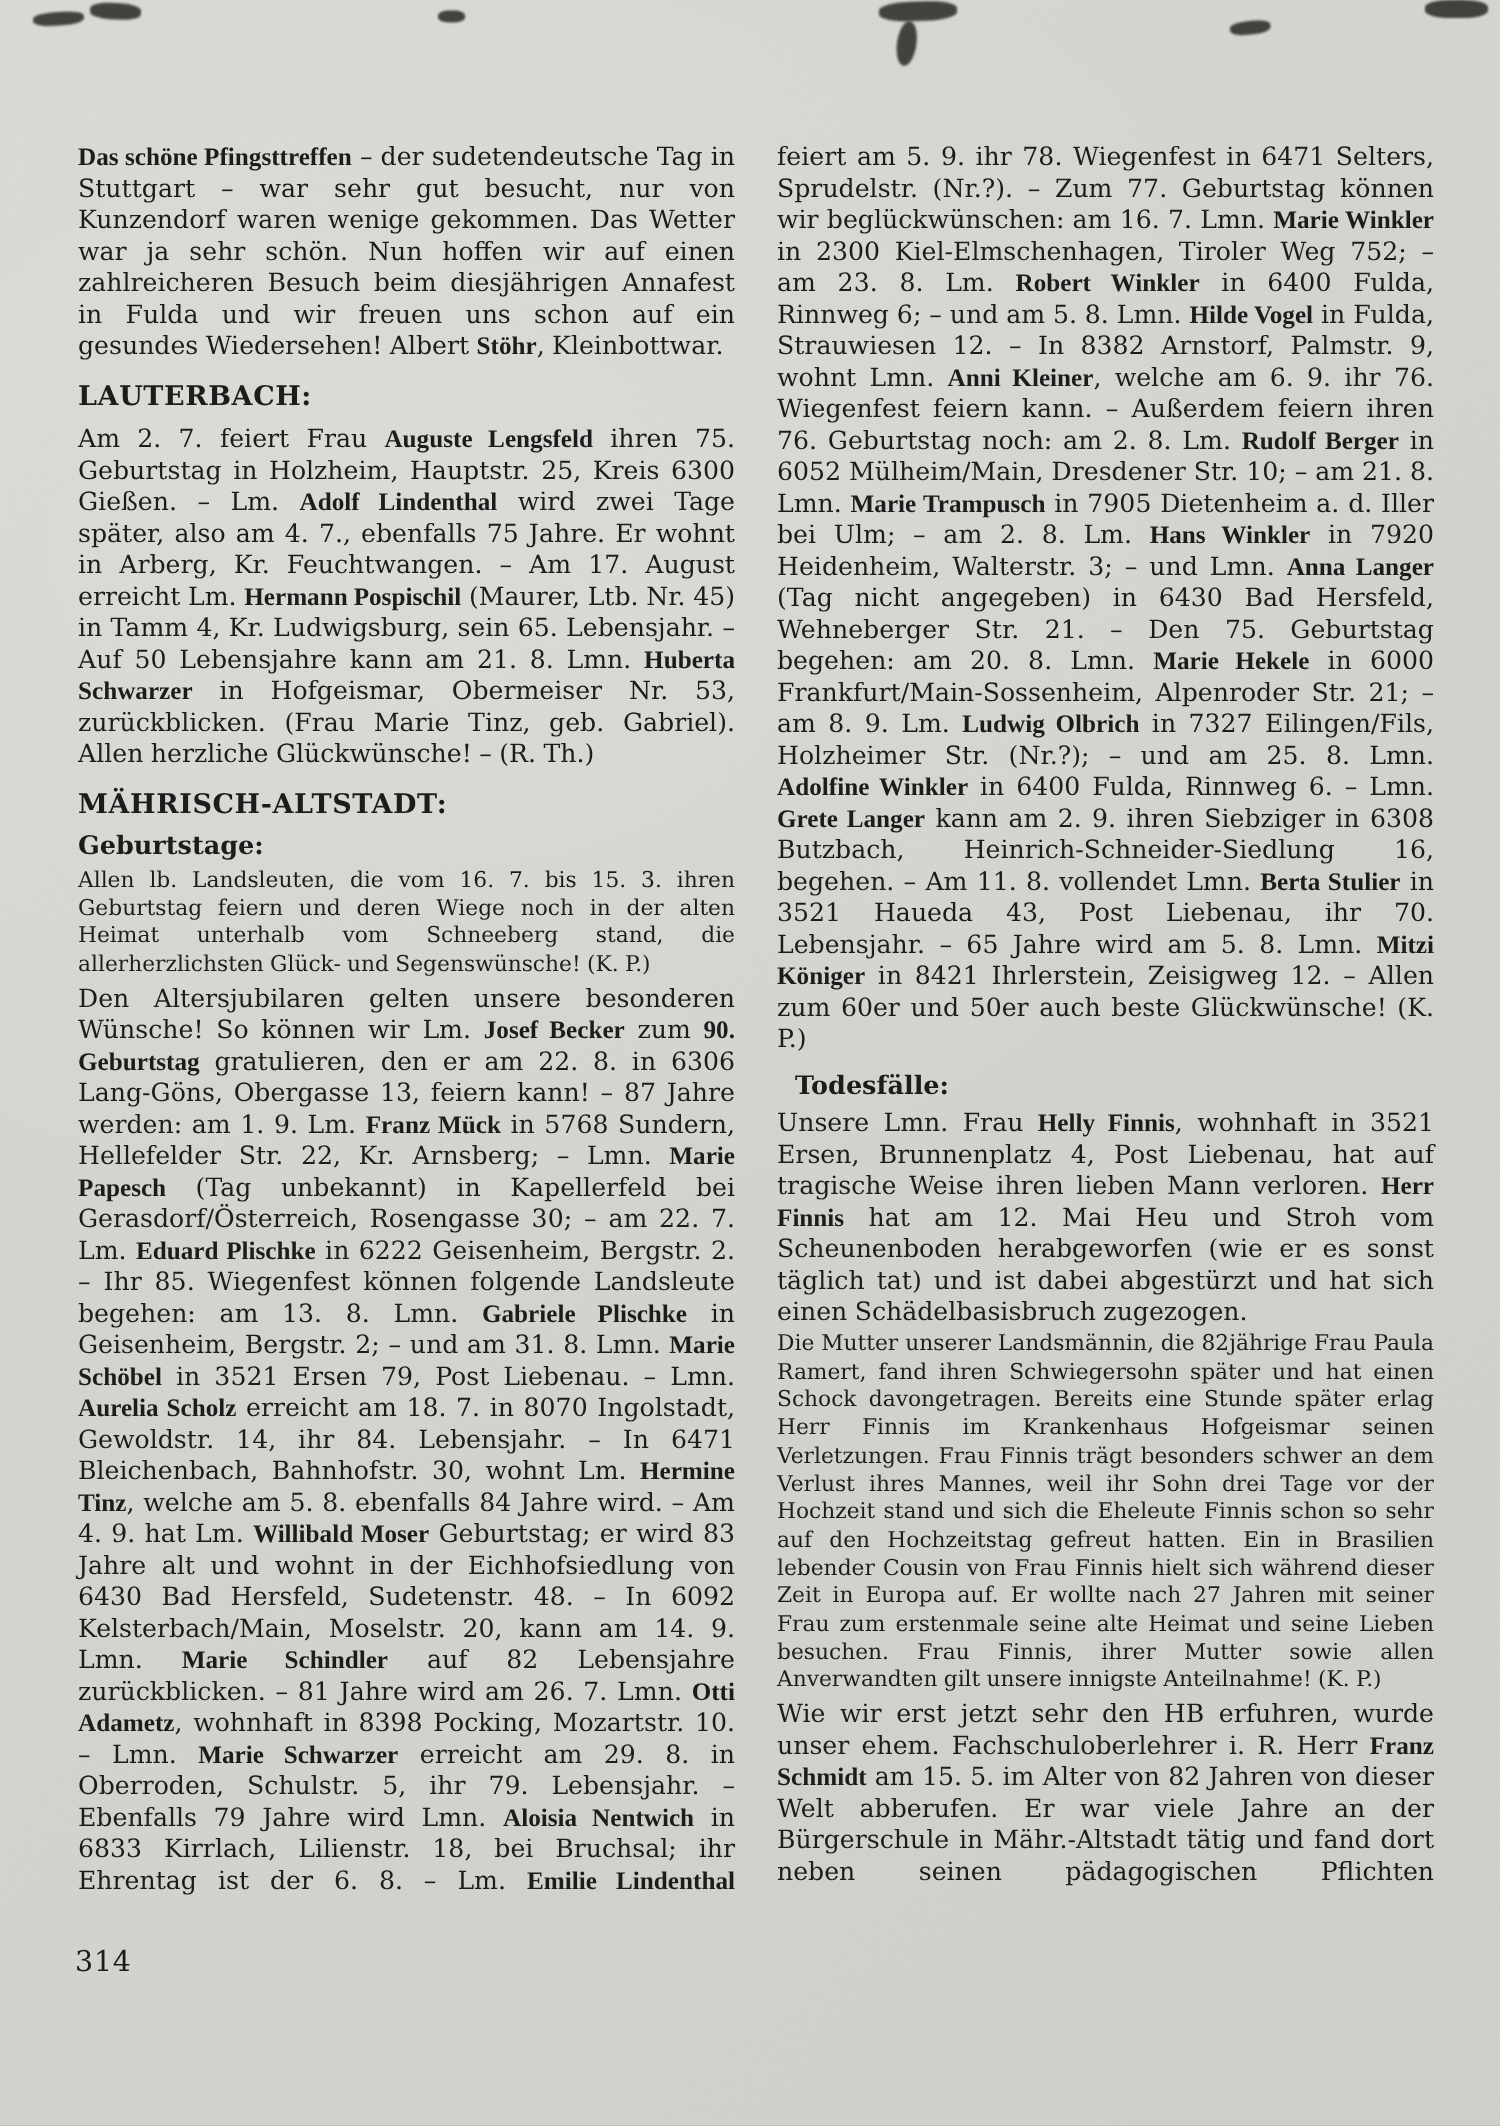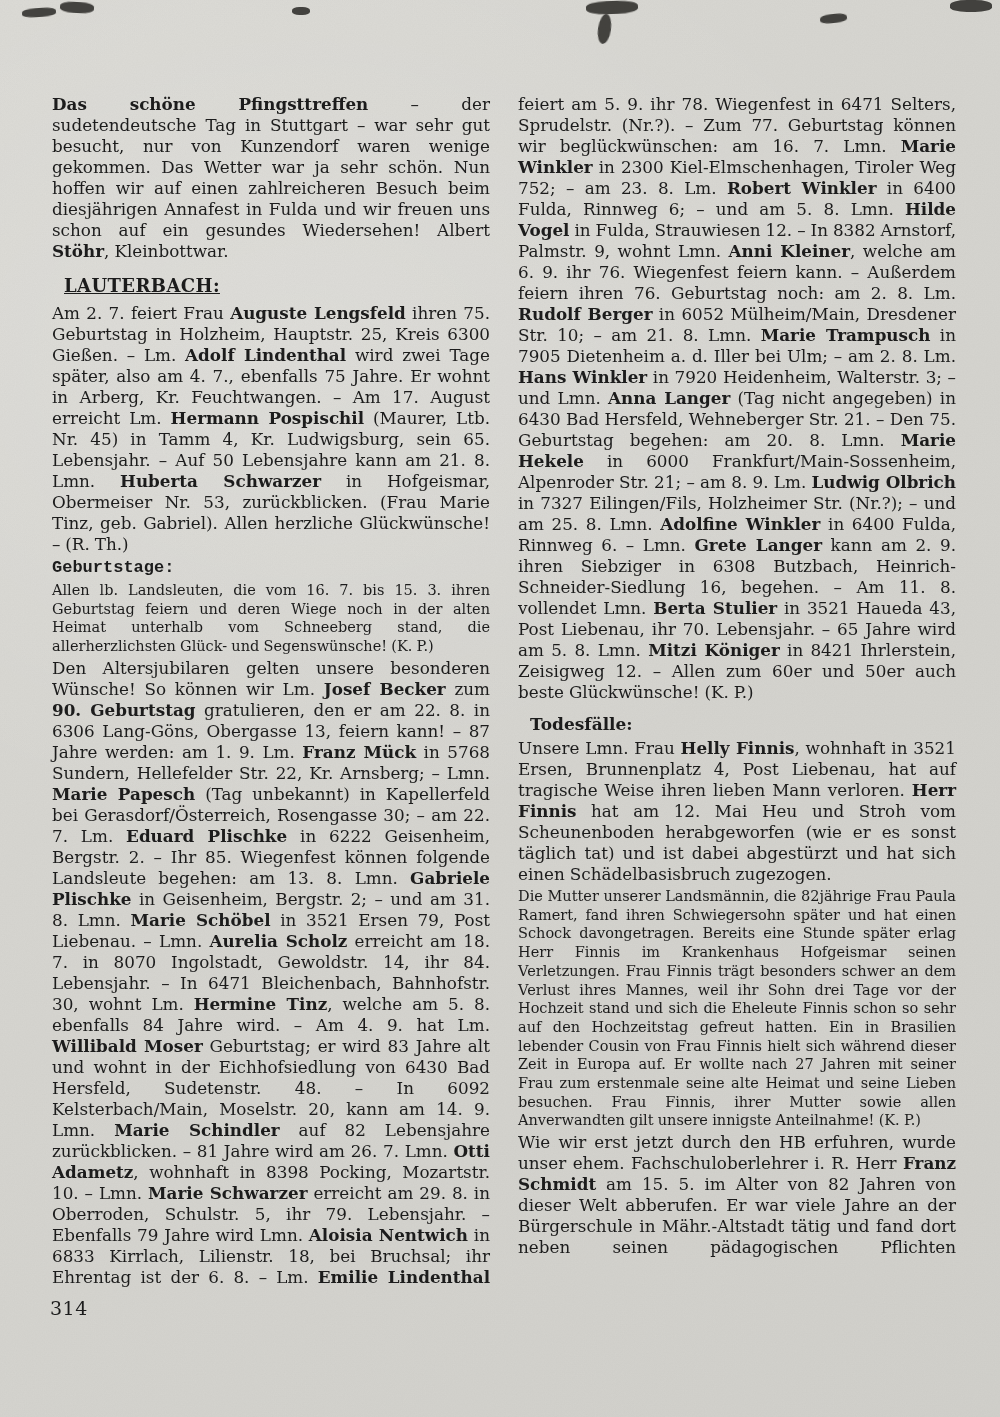--- a/index.html
+++ b/index.html
@@ -30,29 +30,28 @@
     margin: 0;
     text-align: justify;
     font-size: 16.8px;
     line-height: 21px;
     hyphens: auto;
     word-spacing: -0.4px;
   }
   .para + .para { margin-top: 2px; }
   .para.cont { text-align-last: justify; }
   .small { font-size: 14.5px; line-height: 18.7px; }
-  .b { font-weight: 700; }
+  .b { font-weight: 700; font-family: Liberation Serif, serif; }
 
   .h1 {
     font-size: 18px; font-weight: 700; letter-spacing: .4px;
-    margin: 13px 12px 7px;
-    text-decoration: underline;
+    margin: 13px 0 7px;
   }
   .h2 { font-size: 17px; font-weight: 700; margin: 11px 12px 4px; }
-  .h2.tight { margin: 3px 0 4px; font-family: Liberation Mono, monospace; }
+  .h2.tight { margin: 3px 0 4px; }
 
   .page-number {
     position: absolute; left: 50px; top: 1297px;
     font-size: 19px; letter-spacing: .5px;
   }
 
   .smudge {
     position: absolute; background: #23221f; opacity: .82;
     filter: blur(.7px); border-radius: 40%;
   }
@@ -86,30 +85,31 @@
   <div class="smudge s7"></div>
 
   <div class="columns">
 
     <div class="col">
       <p class="para"><span class="b">Das schöne Pfingsttreffen</span><span> – der sudetendeutsche Tag in Stuttgart – war sehr gut besucht, nur von Kunzendorf waren wenige gekommen. Das Wetter war ja sehr schön. Nun hoffen wir auf einen zahlreicheren Besuch beim diesjährigen Annafest in Fulda und wir freuen uns schon auf ein gesundes Wiedersehen! Albert </span><span class="b">Stöhr</span><span>, Kleinbottwar.</span></p>
 
       <h2 class="h1">LAUTERBACH:</h2>
       <p class="para"><span>Am 2. 7. feiert Frau </span><span class="b">Auguste Lengsfeld</span><span> ihren 75. Geburtstag in Holzheim, Hauptstr. 25, Kreis 6300 Gießen. – Lm. </span><span class="b">Adolf Lindenthal</span><span> wird zwei Tage später, also am 4. 7., ebenfalls 75 Jahre. Er wohnt in Arberg, Kr. Feuchtwangen. – Am 17. August erreicht Lm. </span><span class="b">Hermann Pospischil</span><span> (Maurer, Ltb. Nr. 45) in Tamm 4, Kr. Ludwigsburg, sein 65. Lebensjahr. – Auf 50 Lebensjahre kann am 21. 8. Lmn. </span><span class="b">Huberta Schwarzer</span><span> in Hofgeismar, Obermeiser Nr. 53, zurückblicken. (Frau Marie Tinz, geb. Gabriel). Allen herzliche Glückwünsche! – (R. Th.)</span></p>
 
+      <h2 class="h1">MÄHRISCH-ALTSTADT:</h2>
       <h3 class="h2 tight">Geburtstage:</h3>
       <p class="para small"><span>Allen lb. Landsleuten, die vom 16. 7. bis 15. 3. ihren Geburtstag feiern und deren Wiege noch in der alten Heimat unterhalb vom Schneeberg stand, die allerherzlichsten Glück- und Segenswünsche! (K. P.)</span></p>
       <p class="para cont"><span>Den Altersjubilaren gelten unsere besonderen Wünsche! So können wir Lm. </span><span class="b">Josef Becker</span><span> zum </span><span class="b">90. Geburtstag</span><span> gratulieren, den er am 22. 8. in 6306 Lang-Göns, Obergasse 13, feiern kann! – 87 Jahre werden: am 1. 9. Lm. </span><span class="b">Franz Mück</span><span> in 5768 Sundern, Hellefelder Str. 22, Kr. Arnsberg; – Lmn. </span><span class="b">Marie Papesch</span><span> (Tag unbekannt) in Kapellerfeld bei Gerasdorf/Österreich, Rosengasse 30; – am 22. 7. Lm. </span><span class="b">Eduard Plischke</span><span> in 6222 Geisenheim, Bergstr. 2. – Ihr 85. Wiegenfest können folgende Landsleute begehen: am 13. 8. Lmn. </span><span class="b">Gabriele Plischke</span><span> in Geisenheim, Bergstr. 2; – und am 31. 8. Lmn. </span><span class="b">Marie Schöbel</span><span> in 3521 Ersen 79, Post Liebenau. – Lmn. </span><span class="b">Aurelia Scholz</span><span> erreicht am 18. 7. in 8070 Ingolstadt, Gewoldstr. 14, ihr 84. Lebensjahr. – In 6471 Bleichenbach, Bahnhofstr. 30, wohnt Lm. </span><span class="b">Hermine Tinz</span><span>, welche am 5. 8. ebenfalls 84 Jahre wird. – Am 4. 9. hat Lm. </span><span class="b">Willibald Moser</span><span> Geburtstag; er wird 83 Jahre alt und wohnt in der Eichhofsiedlung von 6430 Bad Hersfeld, Sudetenstr. 48. – In 6092 Kelsterbach/Main, Moselstr. 20, kann am 14. 9. Lmn. </span><span class="b">Marie Schindler</span><span> auf 82 Lebensjahre zurückblicken. – 81 Jahre wird am 26. 7. Lmn. </span><span class="b">Otti Adametz</span><span>, wohnhaft in 8398 Pocking, Mozartstr. 10. – Lmn. </span><span class="b">Marie Schwarzer</span><span> erreicht am 29. 8. in Oberroden, Schulstr. 5, ihr 79. Lebensjahr. – Ebenfalls 79 Jahre wird Lmn. </span><span class="b">Aloisia Nentwich</span><span> in 6833 Kirrlach, Lilienstr. 18, bei Bruchsal; ihr Ehrentag ist der 6. 8. – Lm. </span><span class="b">Emilie Lindenthal</span></p>
     </div>
 
     <div class="col">
       <p class="para"><span>feiert am 5. 9. ihr 78. Wiegenfest in 6471 Selters, Sprudelstr. (Nr.?). – Zum 77. Geburtstag können wir beglückwünschen: am 16. 7. Lmn. </span><span class="b">Marie Winkler</span><span> in 2300 Kiel-Elmschenhagen, Tiroler Weg 752; – am 23. 8. Lm. </span><span class="b">Robert Winkler</span><span> in 6400 Fulda, Rinnweg 6; – und am 5. 8. Lmn. </span><span class="b">Hilde Vogel</span><span> in Fulda, Strauwiesen 12. – In 8382 Arnstorf, Palmstr. 9, wohnt Lmn. </span><span class="b">Anni Kleiner</span><span>, welche am 6. 9. ihr 76. Wiegenfest feiern kann. – Außerdem feiern ihren 76. Geburtstag noch: am 2. 8. Lm. </span><span class="b">Rudolf Berger</span><span> in 6052 Mülheim/Main, Dresdener Str. 10; – am 21. 8. Lmn. </span><span class="b">Marie Trampusch</span><span> in 7905 Dietenheim a. d. Iller bei Ulm; – am 2. 8. Lm. </span><span class="b">Hans Winkler</span><span> in 7920 Heidenheim, Walterstr. 3; – und Lmn. </span><span class="b">Anna Langer</span><span> (Tag nicht angegeben) in 6430 Bad Hersfeld, Wehneberger Str. 21. – Den 75. Geburtstag begehen: am 20. 8. Lmn. </span><span class="b">Marie Hekele</span><span> in 6000 Frankfurt/Main-Sossenheim, Alpenroder Str. 21; – am 8. 9. Lm. </span><span class="b">Ludwig Olbrich</span><span> in 7327 Eilingen/Fils, Holzheimer Str. (Nr.?); – und am 25. 8. Lmn. </span><span class="b">Adolfine Winkler</span><span> in 6400 Fulda, Rinnweg 6. – Lmn. </span><span class="b">Grete Langer</span><span> kann am 2. 9. ihren Siebziger in 6308 Butzbach, Heinrich-Schneider-Siedlung 16, begehen. – Am 11. 8. vollendet Lmn. </span><span class="b">Berta Stulier</span><span> in 3521 Haueda 43, Post Liebenau, ihr 70. Lebensjahr. – 65 Jahre wird am 5. 8. Lmn. </span><span class="b">Mitzi Königer</span><span> in 8421 Ihrlerstein, Zeisigweg 12. – Allen zum 60er und 50er auch beste Glückwünsche! (K. P.)</span></p>
 
       <h3 class="h2">Todesfälle:</h3>
       <p class="para"><span>Unsere Lmn. Frau </span><span class="b">Helly Finnis</span><span>, wohnhaft in 3521 Ersen, Brunnenplatz 4, Post Liebenau, hat auf tragische Weise ihren lieben Mann verloren. </span><span class="b">Herr Finnis</span><span> hat am 12. Mai Heu und Stroh vom Scheunenboden herabgeworfen (wie er es sonst täglich tat) und ist dabei abgestürzt und hat sich einen Schädelbasisbruch zugezogen.</span></p>
       <p class="para small"><span>Die Mutter unserer Landsmännin, die 82jährige Frau Paula Ramert, fand ihren Schwiegersohn später und hat einen Schock davongetragen. Bereits eine Stunde später erlag Herr Finnis im Krankenhaus Hofgeismar seinen Verletzungen. Frau Finnis trägt besonders schwer an dem Verlust ihres Mannes, weil ihr Sohn drei Tage vor der Hochzeit stand und sich die Eheleute Finnis schon so sehr auf den Hochzeitstag gefreut hatten. Ein in Brasilien lebender Cousin von Frau Finnis hielt sich während dieser Zeit in Europa auf. Er wollte nach 27 Jahren mit seiner Frau zum erstenmale seine alte Heimat und seine Lieben besuchen. Frau Finnis, ihrer Mutter sowie allen Anverwandten gilt unsere innigste Anteilnahme! (K. P.)</span></p>
-      <p class="para cont"><span>Wie wir erst jetzt durch den HB erfuhren, wurde unser ehem. Fachschuloberlehrer i. R. Herr </span><span class="b">Franz Schmidt</span><span> am 15. 5. im Alter von 82 Jahren von dieser Welt abberufen. Er war viele Jahre an der Bürgerschule in Mähr.-Altstadt tätig und fand dort neben seinen pädagogischen Pflichten</span></p>
+      <p class="para cont"><span>Wie wir erst jetzt sehr den HB erfuhren, wurde unser ehem. Fachschuloberlehrer i. R. Herr </span><span class="b">Franz Schmidt</span><span> am 15. 5. im Alter von 82 Jahren von dieser Welt abberufen. Er war viele Jahre an der Bürgerschule in Mähr.-Altstadt tätig und fand dort neben seinen pädagogischen Pflichten</span></p>
     </div>
 
   </div>
 
   <div class="page-number">314</div>
 </div>
 
 </body></html>

